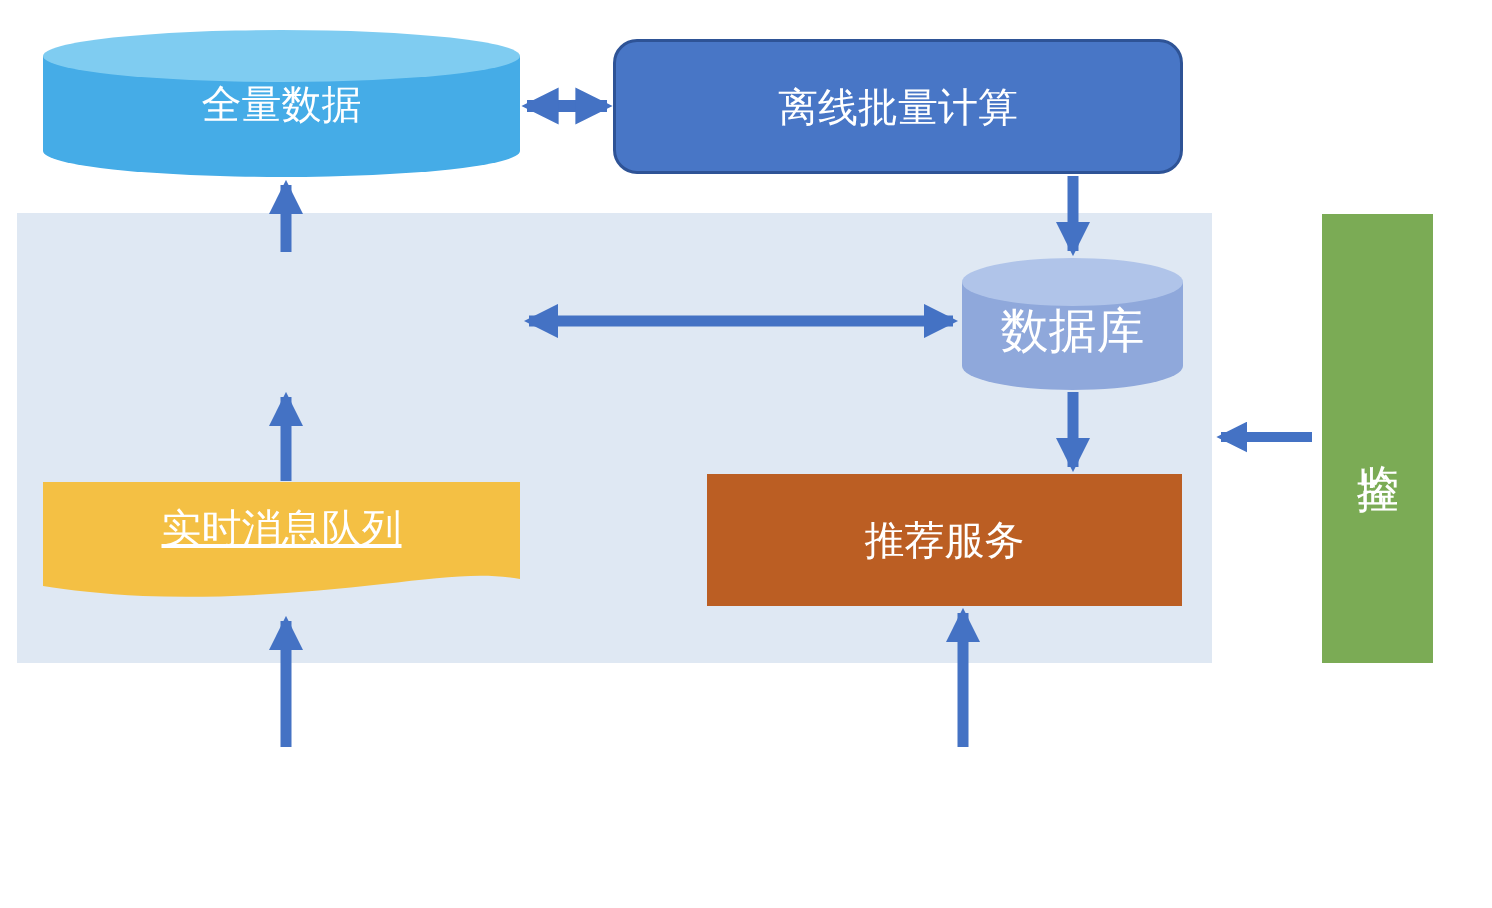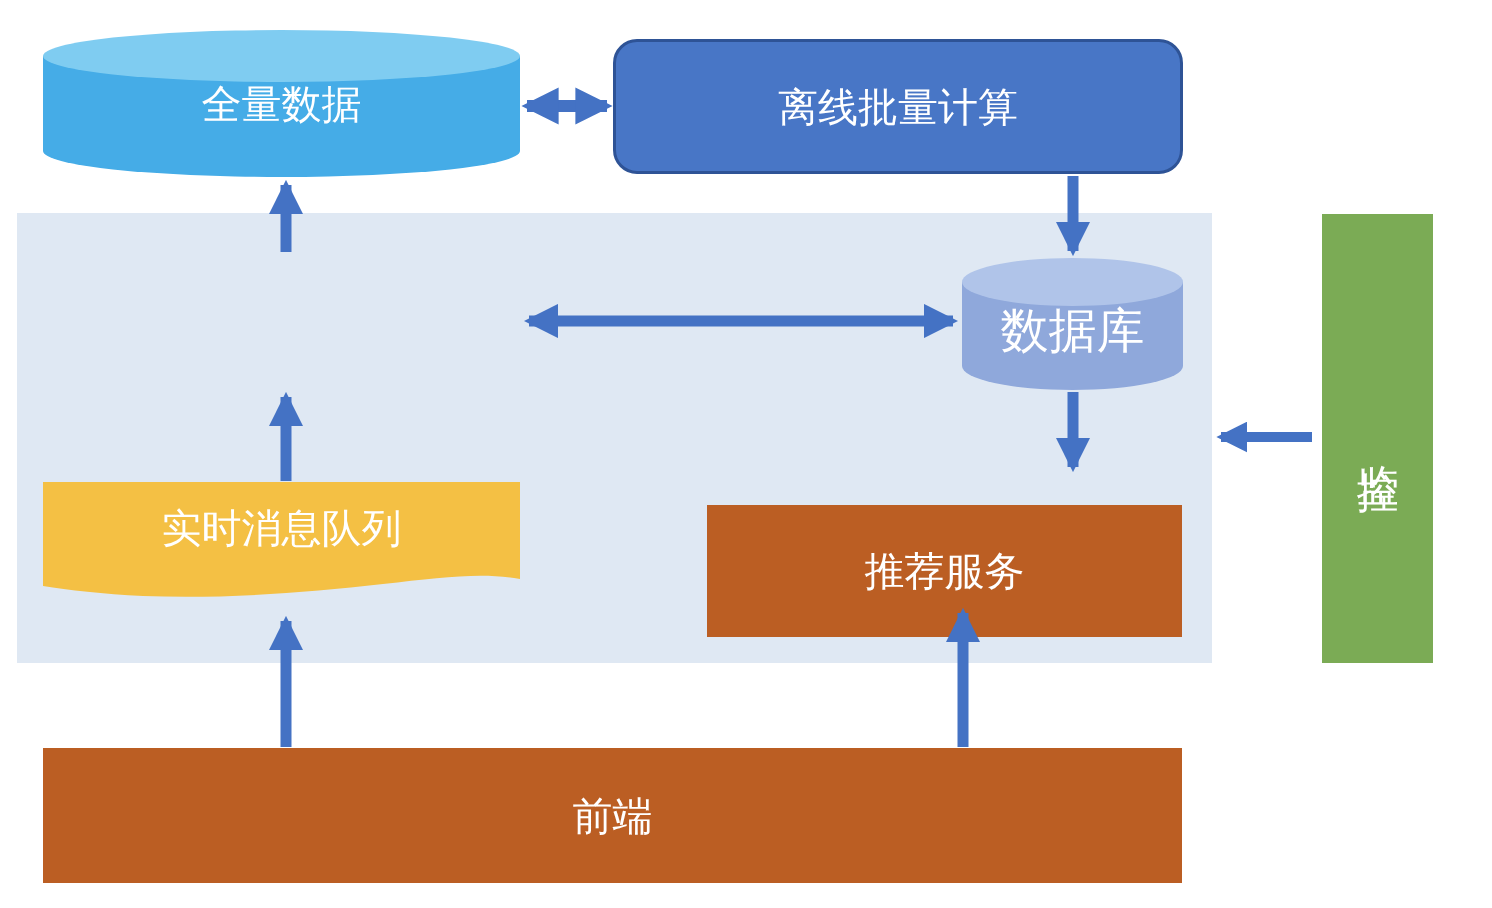--- a/index.html
+++ b/index.html
@@ -57,30 +57,27 @@
     <div class="label" style="padding-top:14px;font-size:48px;">数据库</div>
   </div>
 
   <div class="node" style="left:43px;top:482px;width:477px;height:130px;">
     <svg class="shape-svg" width="477" height="130" viewBox="0 0 477 130">
       <path d="M0,0 L477,0 L477,97
                C440,90 400,95 340,102
                C260,111 180,117 100,114
                C60,112 25,108 0,104 Z" fill="#F4C044"></path>
     </svg>
-    <div class="label" style="padding-bottom:38px;">实时消息队列</div>
+    <div class="label" style="padding-bottom:38px;text-decoration:underline;">实时消息队列</div>
   </div>
 
-  <div class="box-orange" style="left:707px;top:474px;width:475px;height:132px;margin-top:31px;">
+  <div class="box-orange" style="left:707px;top:474px;width:475px;height:132px;">
     <div class="label">推荐服务</div>
   </div>
 
-  <div class="box-orange" style="left:43px;top:748px;width:1139px;height:135px;">
-    <div class="label">前端</div>
-  </div>
 
   <div class="box-green" style="left:1322px;top:214px;width:111px;height:449px;">
     <div class="label label-vertical">监控</div>
   </div>
 
   <svg class="arrows" width="1492" height="908" viewBox="0 0 1492 908">
     <defs>
       <marker id="ah" viewBox="0 0 10 10" refX="8.5" refY="5" markerWidth="3.1" markerHeight="3.1" orient="auto-start-reverse">
         <path d="M0,0 L10,5 L0,10 Z" fill="#4472C4"></path>
       </marker>

